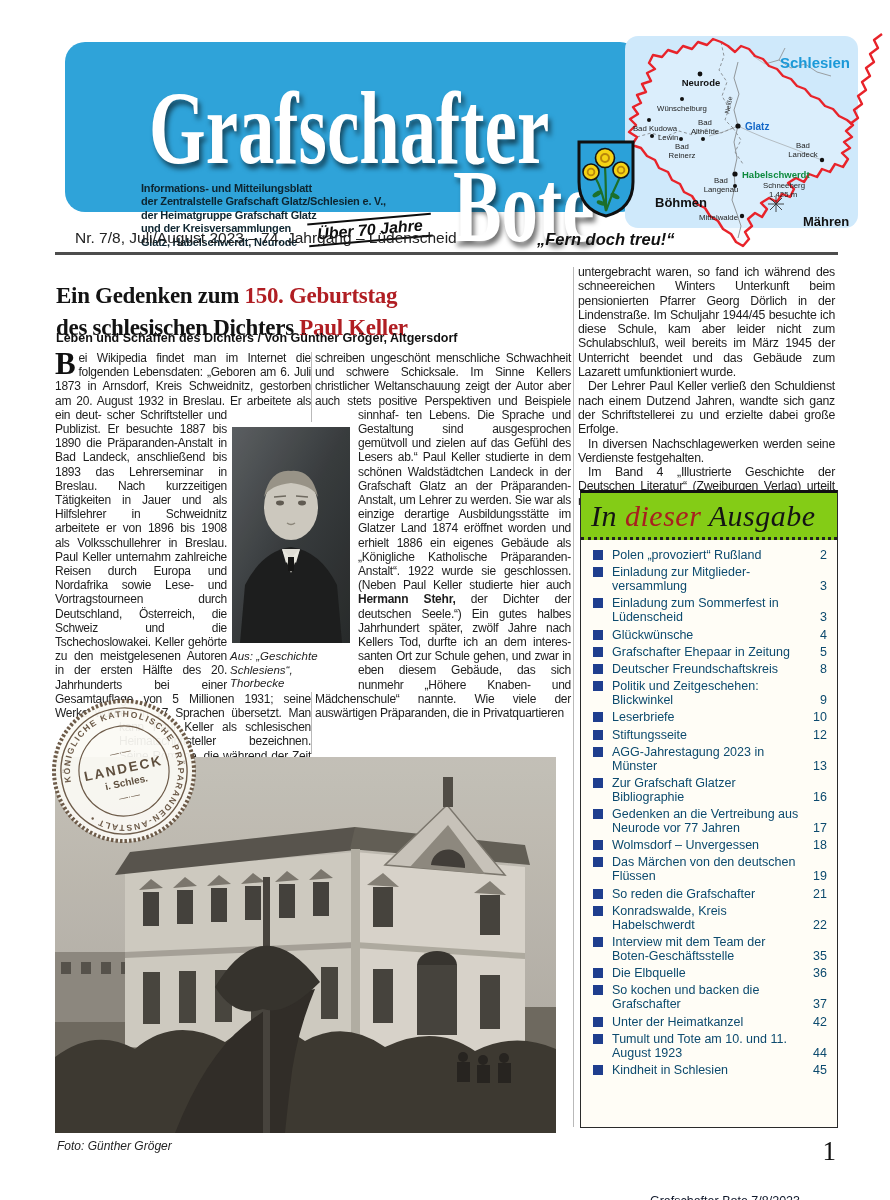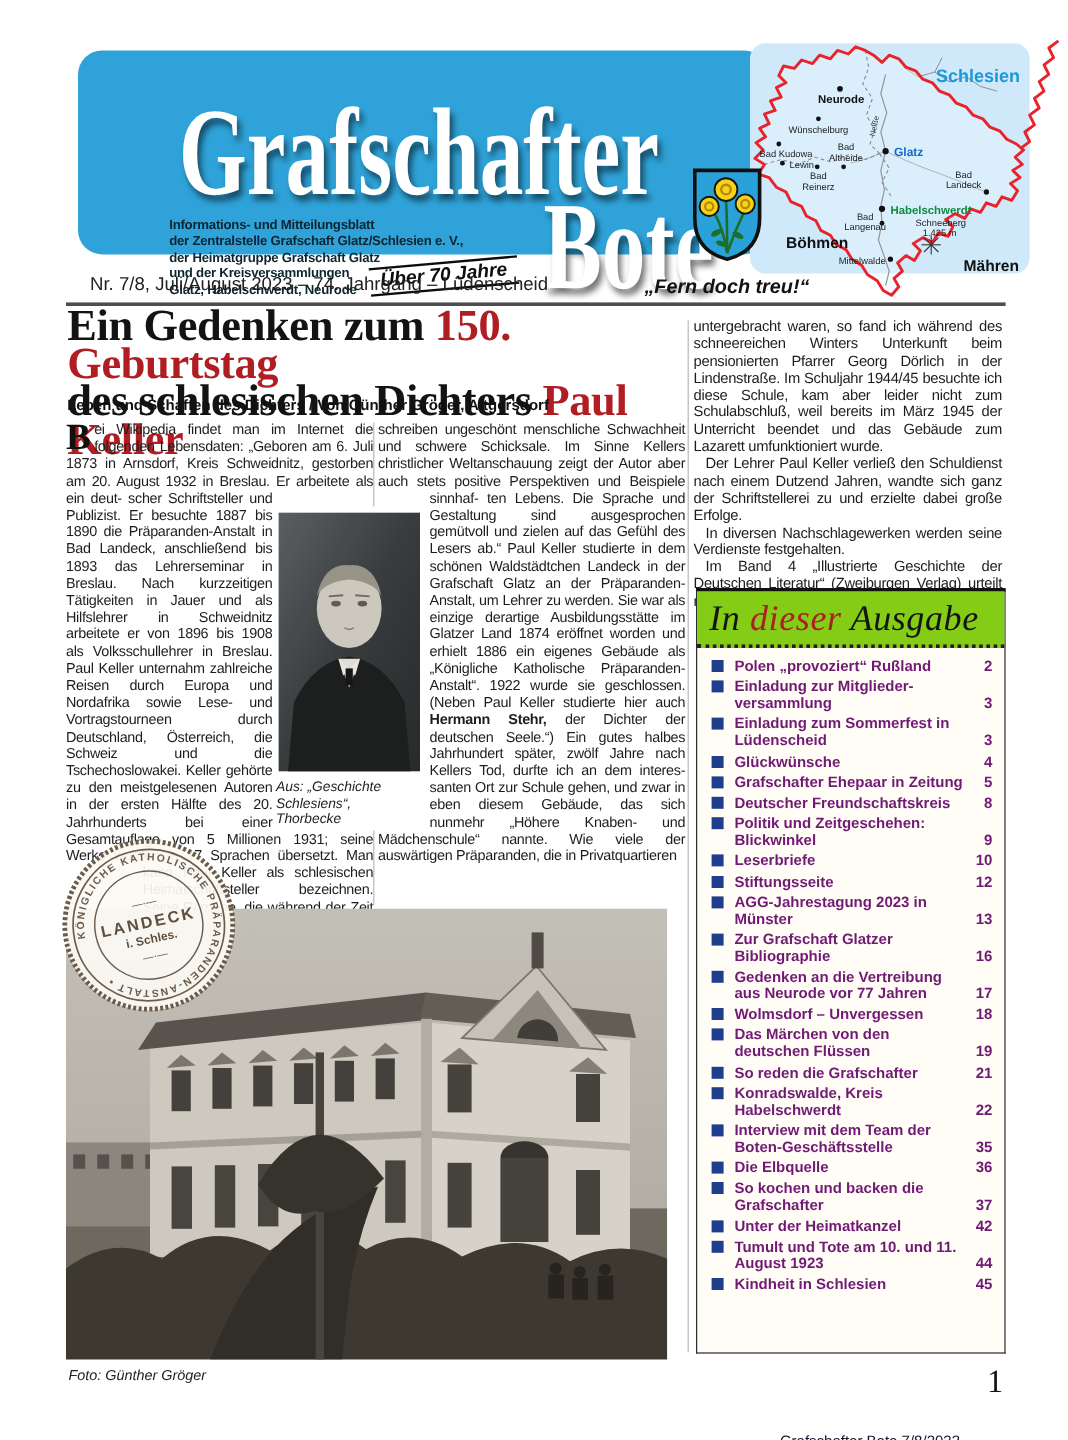--- a/index.html
+++ b/index.html
@@ -23,23 +23,23 @@
   .shield{position:absolute;left:576px;top:139px;z-index:3;}
   
   .mapbox{position:absolute;left:625px;top:36px;width:233px;height:192px;z-index:2;}
   .mapbox svg{overflow:visible;}
   
   .dateline{position:absolute;left:75px;top:229px;font-size:15.5px;color:#222;}
   .motto{position:absolute;left:537px;top:230px;font-size:16.5px;font-weight:bold;
          font-style:italic;color:#111;}
   .rule-h{position:absolute;left:55px;top:252px;width:783px;height:3px;background:#4d4d4d;}
   
-  .headline{position:absolute;left:56px;top:256px;width:525px;
+  .headline{position:absolute;left:56px;top:280px;width:525px;
             font-family:"Liberation Serif",serif;font-weight:bold;
-            font-size:37px;line-height:31.5px;color:#131313;letter-spacing:-.3px;}
+            font-size:23px;line-height:31.5px;color:#131313;letter-spacing:-.3px;}
   .headline .red{color:#b01e23;}
   .byline{position:absolute;left:56px;top:331px;width:520px;font-size:12.5px;
           font-weight:bold;color:#111;}
   
   .vrule{position:absolute;width:1px;background:#b9b9b9;}
   .body-txt{font-size:12px;line-height:14.2px;letter-spacing:-.25px;text-align:justify;
             color:#1d1d1d;}
   .colflow{position:absolute;}
   .sp-r{float:right;}
   .sp-l{float:left;}
@@ -58,21 +58,21 @@
   
   .toc{position:absolute;left:580px;top:490px;width:258px;height:638px;
        background:#fffdf6;border:1px solid #2a2a2a;border-top:3px solid #111;
        box-sizing:border-box;}
   .toc-head{background:#84cc16;padding:6px 10px 4px 10px;
             font-family:"Liberation Serif",serif;font-style:italic;font-size:30px;
             color:#141414;border-bottom:3px dotted #222;letter-spacing:.5px;}
   .toc-head .red{color:#a8201f;}
   .toc-list{padding:8px 10px 0 10px;}
   .toc-item{display:flex;align-items:flex-start;margin-bottom:3.2px;
-            font-size:12.5px;line-height:14px;font-weight:bold;color:#701a75;}
+            font-size:12.5px;line-height:14px;font-weight:normal;color:#0c4a6e;}
   .toc-bullet{flex:0 0 10px;height:10px;background:#1f3e8e;margin:2px 9px 0 2px;}
   .toc-label{flex:1 1 auto;padding-right:6px;}
   .toc-page{flex:0 0 auto;align-self:flex-end;text-align:right;min-width:18px;}
   
   .footer-issue{position:absolute;top:1194px;right:90px;font-size:12.5px;color:#0f172a;}
   .footer-page{position:absolute;top:1136px;right:54px;font-size:27px;
                font-family:"Liberation Serif",serif;color:#111;}
   text{font-family:"Liberation Sans",sans-serif;}
 </style>
 </head>

